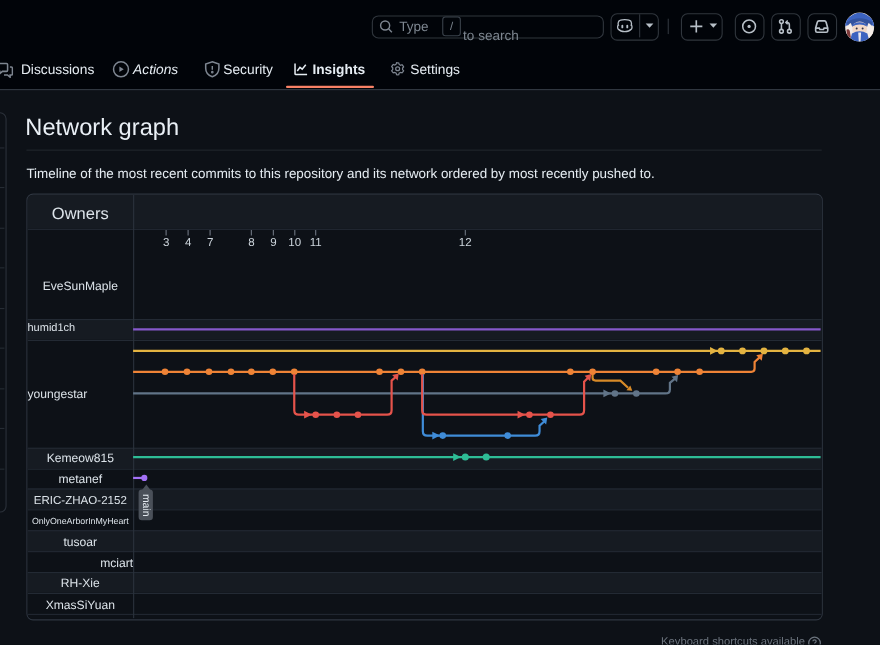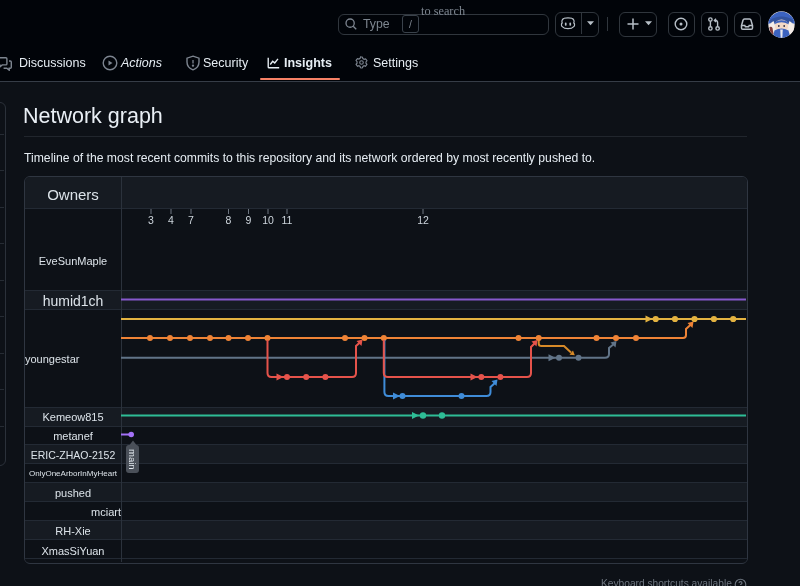--- a/index.html
+++ b/index.html
@@ -12,21 +12,21 @@
 
 <div class="abs" style="left:0;top:0;width:800px;height:81px;background:#010409;border-bottom:1.5px solid #363d47;"></div>
 
 <div class="abs" style="left:338px;top:14px;width:209px;height:19px;border:1px solid #30363d;border-radius:6px;"></div>
 <svg class="abs" style="left:344px;top:17px" width="14" height="14" viewBox="0 0 16 16" fill="none" stroke="#7d8590" stroke-width="1.5">
     <circle cx="7" cy="7" r="4.7"></circle>
     <path d="M10.5 10.5 L14 14"></path>
   </svg>
 <div class="abs" style="left:363px;top:17px;font-size:12.3px;color:#7d8690;">Type</div>
 <div class="abs" style="left:402px;top:15px;width:15px;height:16px;border:1px solid #3a424b;border-radius:3px;color:#7d8690;font-size:10.5px;text-align:center;line-height:16px;">/</div>
-<div class="abs" style="left:421px;top:4px;font-size:12.3px;color:#7d8690;font-family:Liberation Serif, serif;">to search</div>
+<div class="abs" style="left:421px;top:25px;font-size:12.3px;color:#7d8690;">to search</div>
 
 <div class="abs" style="left:555px;top:12px;width:42px;height:23px;border:1px solid #30363d;border-radius:6px;"></div>
 <div class="abs" style="left:581px;top:13px;width:1px;height:21px;background:#30363d;"></div>
 <svg class="abs" style="left:560px;top:16px" width="16" height="16" viewBox="0 0 16 16" fill="none">
     <path d="M2.2 6.9c-.3-.5-.4-1.3-.2-2.3.2-1.2 1-2 2.1-2.3 1-.3 2.4-.5 3.9-.5s2.9.2 3.9.5c1.1.3 1.9 1.1 2.1 2.3.2 1 .1 1.8-.2 2.3.4.2.7.6.7 1.1v1.3c0 .4-.1.7-.4 1-1.4 1.5-3.7 2.4-6.1 2.4s-4.7-.9-6.1-2.4c-.3-.3-.4-.6-.4-1V8c0-.5.3-.9.7-1.1z" stroke="#b7bfc7" stroke-width="1.2"></path>
     <rect x="4.9" y="6.6" width="1.7" height="3.1" rx="0.8" fill="#b7bfc7"></rect>
     <rect x="9.4" y="6.6" width="1.7" height="3.1" rx="0.8" fill="#b7bfc7"></rect>
   </svg>
 <svg class="abs" style="left:586px;top:20px" width="9" height="7" viewBox="0 0 10 8">
     <path d="M1 1.5 L5 6 L9 1.5 Z" fill="#b7bfc7"></path>
@@ -143,27 +143,27 @@
   <div class="abs" style="left:0;top:267px;width:722px;height:19px;background:#161b22;border-top:1px solid #232a34;box-sizing:border-box;"></div>
   <div class="abs" style="left:0;top:286px;width:722px;height:19px;background:#0d1117;border-top:1px solid #232a34;box-sizing:border-box;"></div>
   <div class="abs" style="left:0;top:305px;width:722px;height:19px;background:#161b22;border-top:1px solid #232a34;box-sizing:border-box;"></div>
   <div class="abs" style="left:0;top:324px;width:722px;height:19px;background:#0d1117;border-top:1px solid #232a34;box-sizing:border-box;"></div>
   <div class="abs" style="left:0;top:343px;width:722px;height:19px;background:#161b22;border-top:1px solid #232a34;box-sizing:border-box;"></div>
   <div class="abs" style="left:0;top:362px;width:722px;height:19px;background:#0d1117;border-top:1px solid #232a34;box-sizing:border-box;"></div>
   <div class="abs" style="left:0;top:381px;width:722px;height:4px;background:#0d1117;border-top:1px solid #232a34;box-sizing:border-box;"></div>
   <div class="abs" style="left:96px;top:0;width:1px;height:385px;background:#2b323c;"></div>
   <div class="abs" style="left:0;top:9px;width:96px;text-align:center;font-size:15px;color:#dce3e9;">Owners</div>
   <div class="abs" style="left:0;top:77.5px;width:96px;text-align:center;font-size:11px;color:#dce3e9;">EveSunMaple</div>
-  <div class="abs" style="left:0;top:116px;width:96px;text-align:center;font-size:14px;color:#dce3e9;">humid1ch</div>
+  <div class="abs" style="left:0;top:116px;width:96px;text-align:left;font-size:10px;color:#dce3e9;">humid1ch</div>
   <div class="abs" style="left:0;top:175.5px;width:96px;text-align:left;font-size:11px;color:#dce3e9;">youngestar</div>
   <div class="abs" style="left:0;top:234px;width:96px;text-align:center;font-size:11px;color:#dce3e9;">Kemeow815</div>
   <div class="abs" style="left:0;top:252.5px;width:96px;text-align:center;font-size:11px;color:#dce3e9;">metanef</div>
   <div class="abs" style="left:0;top:271.5px;width:96px;text-align:center;font-size:10.5px;color:#dce3e9;">ERIC-ZHAO-2152</div>
   <div class="abs" style="left:0;top:292px;width:96px;text-align:center;font-size:8px;color:#dce3e9;">OnlyOneArborInMyHeart</div>
-  <div class="abs" style="left:0;top:310px;width:96px;text-align:center;font-size:11px;color:#dce3e9;">pushed</div>
+  <div class="abs" style="left:0;top:310px;width:96px;text-align:center;font-size:11px;color:#dce3e9;">tusoar</div>
   <div class="abs" style="left:0;top:329px;width:96px;text-align:right;font-size:11px;color:#dce3e9;">mciart</div>
   <div class="abs" style="left:0;top:348px;width:96px;text-align:center;font-size:11px;color:#dce3e9;">RH-Xie</div>
   <div class="abs" style="left:0;top:368px;width:96px;text-align:center;font-size:11px;color:#dce3e9;">XmasSiYuan</div>
 </div>
 
 <svg class="abs" style="left:0;top:0" width="800" height="586" viewBox="0 0 800 586" fill="none">
 
   <g stroke="#6e7681" stroke-width="1">
     <path d="M151 209v5M171 209v5M191 209v5M228.5 209v5M248.5 209v5M268 209v5M287 209v5M423 209v5"></path>
   </g>

